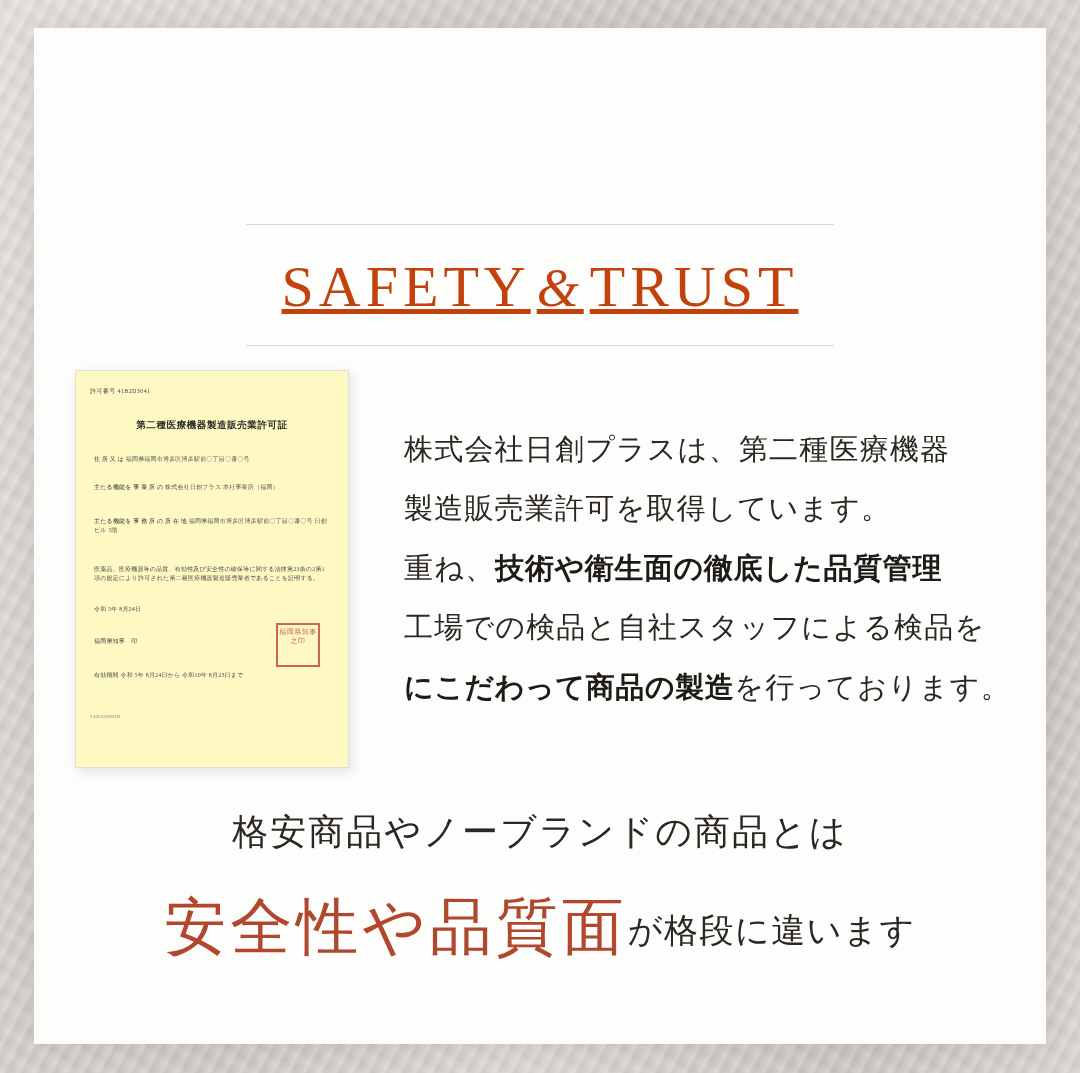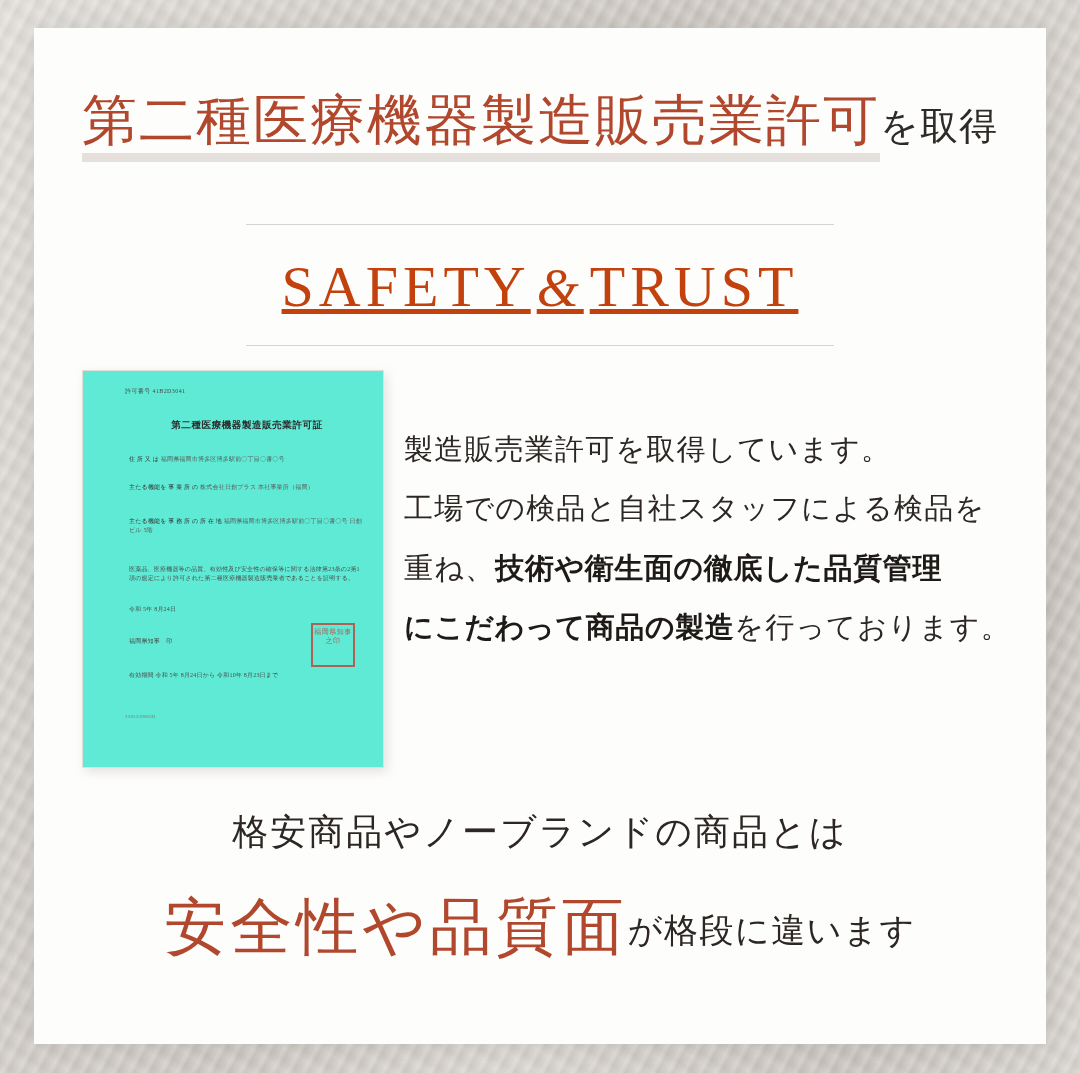--- a/index.html
+++ b/index.html
@@ -104,29 +104,28 @@
     position: absolute;
     left: 0;
     top: 342px;
     width: 100%;
     height: 430px;
   }
 
   
   .cert {
     position: absolute;
-    left: 48px;
+    left: 41px;
     top: 0px;
     width: 272px;
     height: 396px;
-    background: #5eead4;
+    background: #fef9c3;
     border: 1px solid #e2ded9;
     box-shadow: 3px 4px 10px rgba(140,135,130,0.22);
     overflow: hidden;
-    padding-left: 28px;
   }
   .cert-inner {
     position: relative;
     width: 100%;
     height: 100%;
     padding: 0;
   }
   .cert-permit-no {
     position: absolute;
     left: 14px;
@@ -232,23 +231,20 @@
     letter-spacing: 4px;
     vertical-align: -6px;
   }
 </style>
 </head>
 <body>
 
 <div id="page">
   <div id="card">
 
-    <div class="headline">
-      <span class="hl-main">第二種医療機器製造販売業許可</span><span class="hl-suffix">を取得</span>
-    </div>
 
     <div class="st-wrap">
       <div class="st-rule"></div>
       <div class="st-title">
         <span>SAFETY</span><span class="amp">&amp;</span><span>TRUST</span>
       </div>
       <div class="st-rule"></div>
     </div>
 
     <div class="middle">
@@ -277,25 +273,26 @@
           <div class="cert-row r6">福岡県知事　印</div>
           <div class="cert-row r7">有効期間 令和 5年 8月24日から
 令和10年 8月23日まで</div>
           <div class="cert-row r8">2305339002R</div>
 
           <div class="cert-seal">福岡県知事之印</div>
         </div>
       </div>
 
       <div class="para">
+        <div>株式会社日創プラスは、第二種医療機器</div>
         <div>製造販売業許可を取得しています。</div>
-        <div>工場での検品と自社スタッフによる検品を</div>
         <div>
           <span>重ね、</span><span class="strong">技術や衛生面の徹底した品質管理</span>
         </div>
+        <div>工場での検品と自社スタッフによる検品を</div>
         <div>
           <span class="strong">にこだわって商品の製造</span><span>を行っております。</span>
         </div>
       </div>
     </div>
 
     <div class="bottom">
       <div class="line1">格安商品やノーブランドの商品とは</div>
       <div class="line2">
         <span class="hl">安全性や品質面</span><span>が格段に違います</span>

